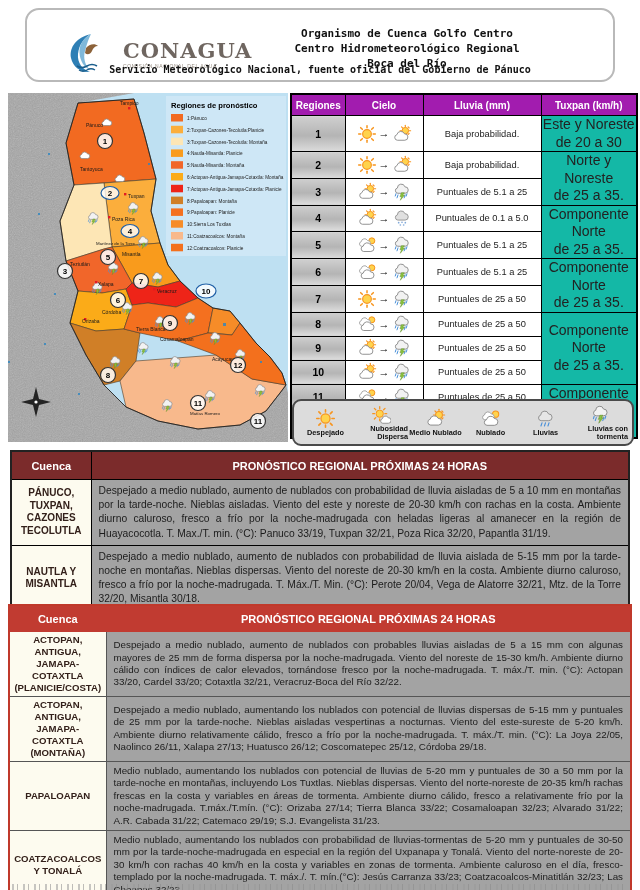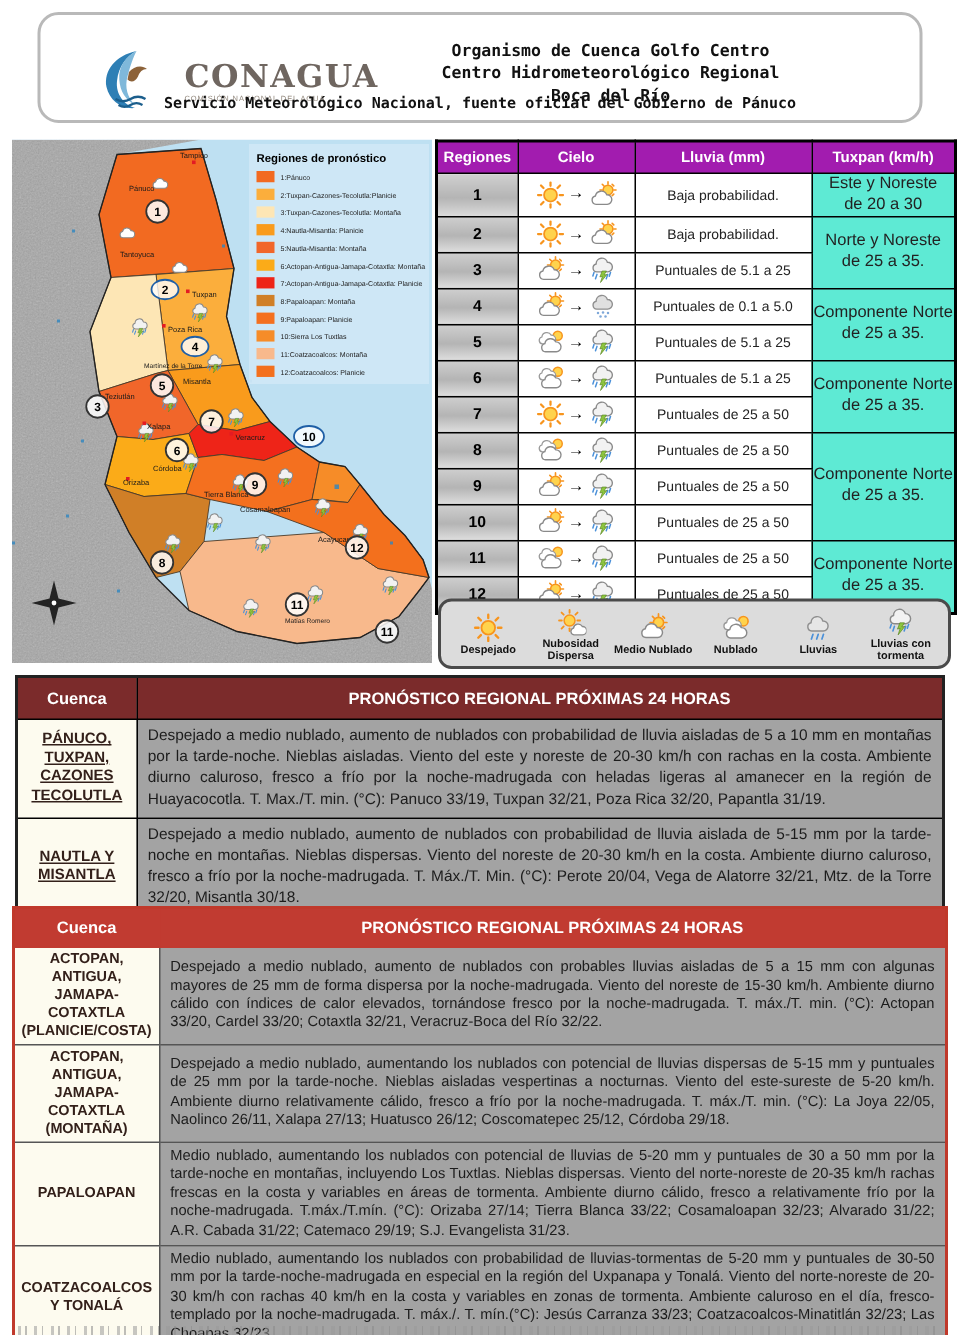--- a/index.html
+++ b/index.html
@@ -22,38 +22,38 @@
   
   .rt-wrap{position:absolute;left:290px;top:93px;width:346px;}
   table.rt{border-collapse:collapse;width:346px;border:2px solid #000;table-layout:fixed;}
   table.rt th{background:#a21caf;color:#fff;font-size:10px;font-weight:bold;height:18px;border:1px solid #000;}
   table.rt td{border:1px solid #000;height:23px;padding:0;}
   td.c-reg{background:linear-gradient(180deg,#cfcfcf,#b4b4b4 55%,#dcdcdc);font-weight:bold;font-size:10.5px;text-align:center;}
   td.c-sky{background:#fff;}
   .sky-inner{display:flex;align-items:center;justify-content:center;gap:2px;}
   .arr{font-size:11px;font-weight:bold;color:#000;line-height:1;}
   td.c-rain{background:#fff;font-size:9.3px;text-align:center;color:#222;}
-  td.c-wind{background:#5eead4;font-size:11px;text-align:center;color:#222;line-height:1.25;}
+  td.c-wind{background:#14b8a6;font-size:14px;text-align:center;color:#222;line-height:1.25;}
   .ic svg{width:20px;height:20px;display:block;}
 
   
   .sl{position:absolute;left:292px;top:399px;width:342px;height:47px;background:#DCDCDC;border:2px solid #4a4a4a;border-radius:9px;display:flex;align-items:center;justify-content:space-around;padding:0 4px;box-sizing:border-box;}
   .sl-item{display:flex;flex-direction:column;align-items:center;width:55px;}
   .sl-ic svg{width:21px;height:21px;display:block;}
-  .sl-lab{font-size:7.3px;font-weight:bold;text-align:center;line-height:1.1;color:#111;}
+  .sl-lab{font-size:7.3px;font-weight:bold;text-align:right;line-height:1.1;color:#111;}
 
   
   .ft{border-collapse:collapse;table-layout:fixed;}
   .ft td,.ft th{border:1px solid #000;vertical-align:middle;}
   .ft .hd{color:#fff;font-weight:bold;text-align:center;}
   .ft .cuenca{font-weight:bold;text-align:center;background:#FDFBEF;color:#33201a;line-height:1.25;padding:2px;}
   .ft .body{text-align:justify;color:#1c1c1c;background:#a3a3a3;}
   .ft1{position:absolute;left:10px;top:450px;width:620px;border:2px solid #222;}
   .ft1 .hd{background:#7B2B2B;font-size:11px;height:25px;}
-  .ft1 .cuenca{font-size:10px;text-decoration:underline;}
+  .ft1 .cuenca{font-size:10px;}
   .ft1 .body{font-size:10.3px;line-height:1.38;padding:4px 7px;}
   .ft2{position:absolute;left:8px;top:604px;width:624px;border:2px solid #C0392B;}
   .ft2 td{border-color:#555;}
   .ft2 .hd{background:#C13B31;font-size:11px;height:23px;border-color:#C13B31;}
   .ft2 .cuenca{font-size:9.6px;}
   .ft2 .body{font-size:9.8px;line-height:1.27;padding:3px 7px;}
 
   .cut-strip{position:absolute;left:12px;top:884px;width:616px;height:6px;overflow:hidden;opacity:.55;
      background:repeating-linear-gradient(90deg,#9a9a9a 0 2px,transparent 2px 5px,#8a8a8a 5px 6px,transparent 6px 11px);}
 </style>

